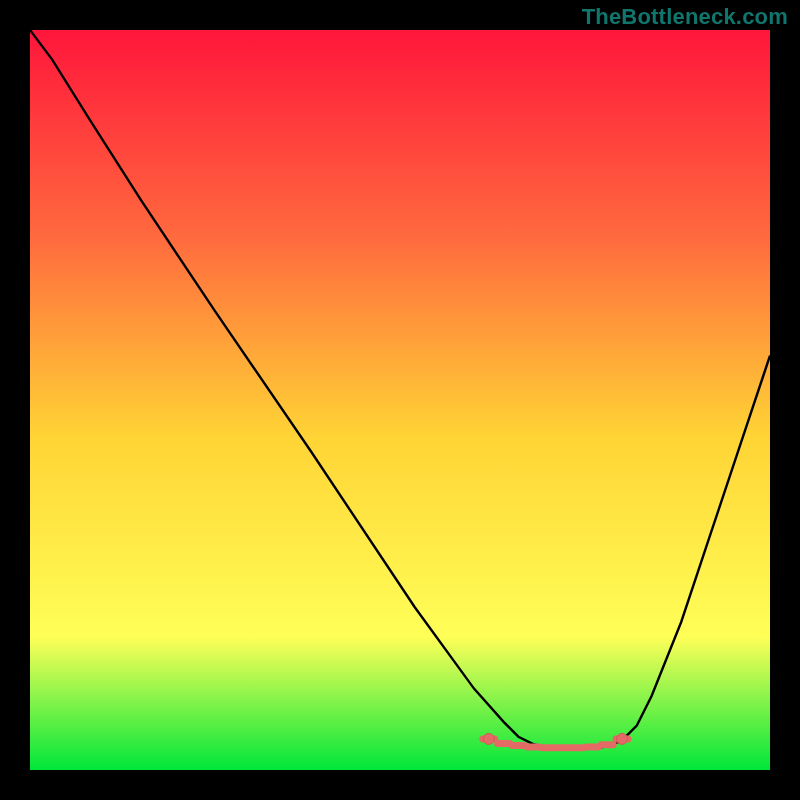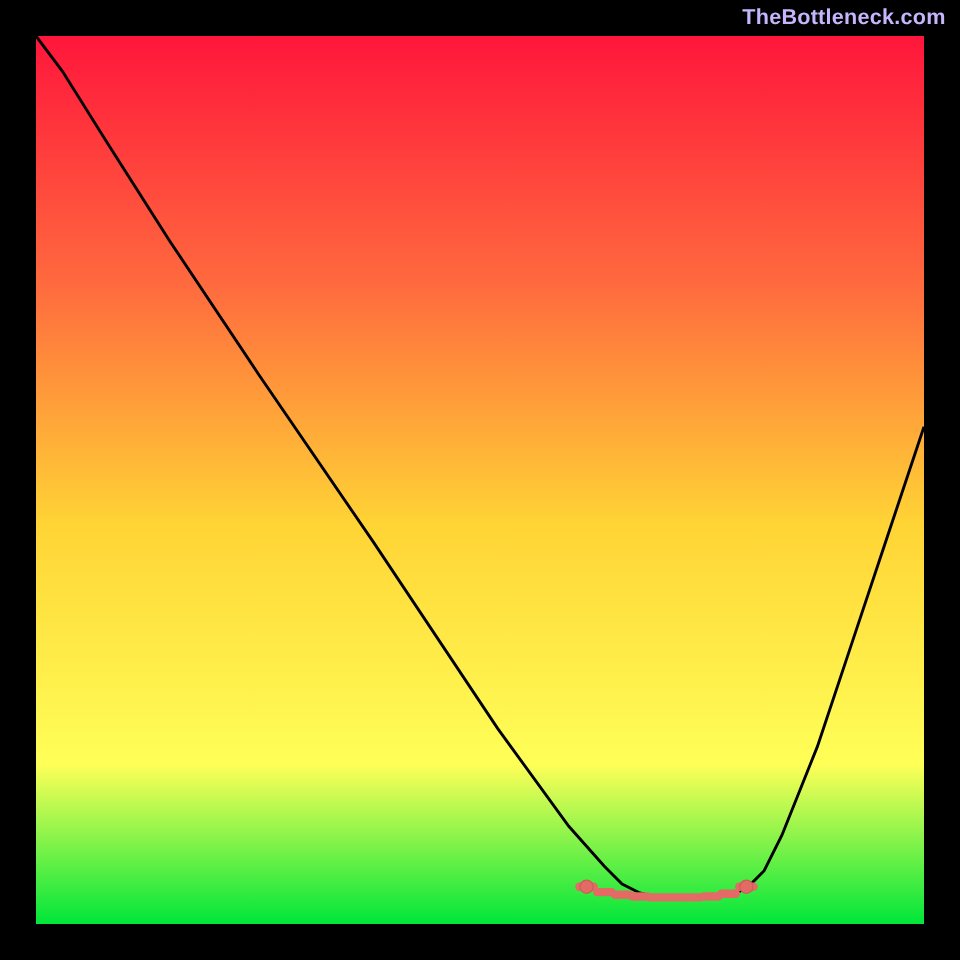--- a/index.html
+++ b/index.html
@@ -7,23 +7,23 @@
   .frame {
     position: relative;
     width: 800px;
     height: 800px;
     background: #000;
   }
   .watermark {
     position: absolute;
     top: 4px;
     right: 12px;
-    color: #c4b5fd;
+    color: #0f766e;
     font-family: Arial, Helvetica, sans-serif;
-    font-size: 18px;
+    font-size: 22px;
     font-weight: 600;
     letter-spacing: 0.2px;
   }
   .plot {
     position: absolute;
     left: 30px;
     top: 30px;
     width: 740px;
     height: 740px;
   }

